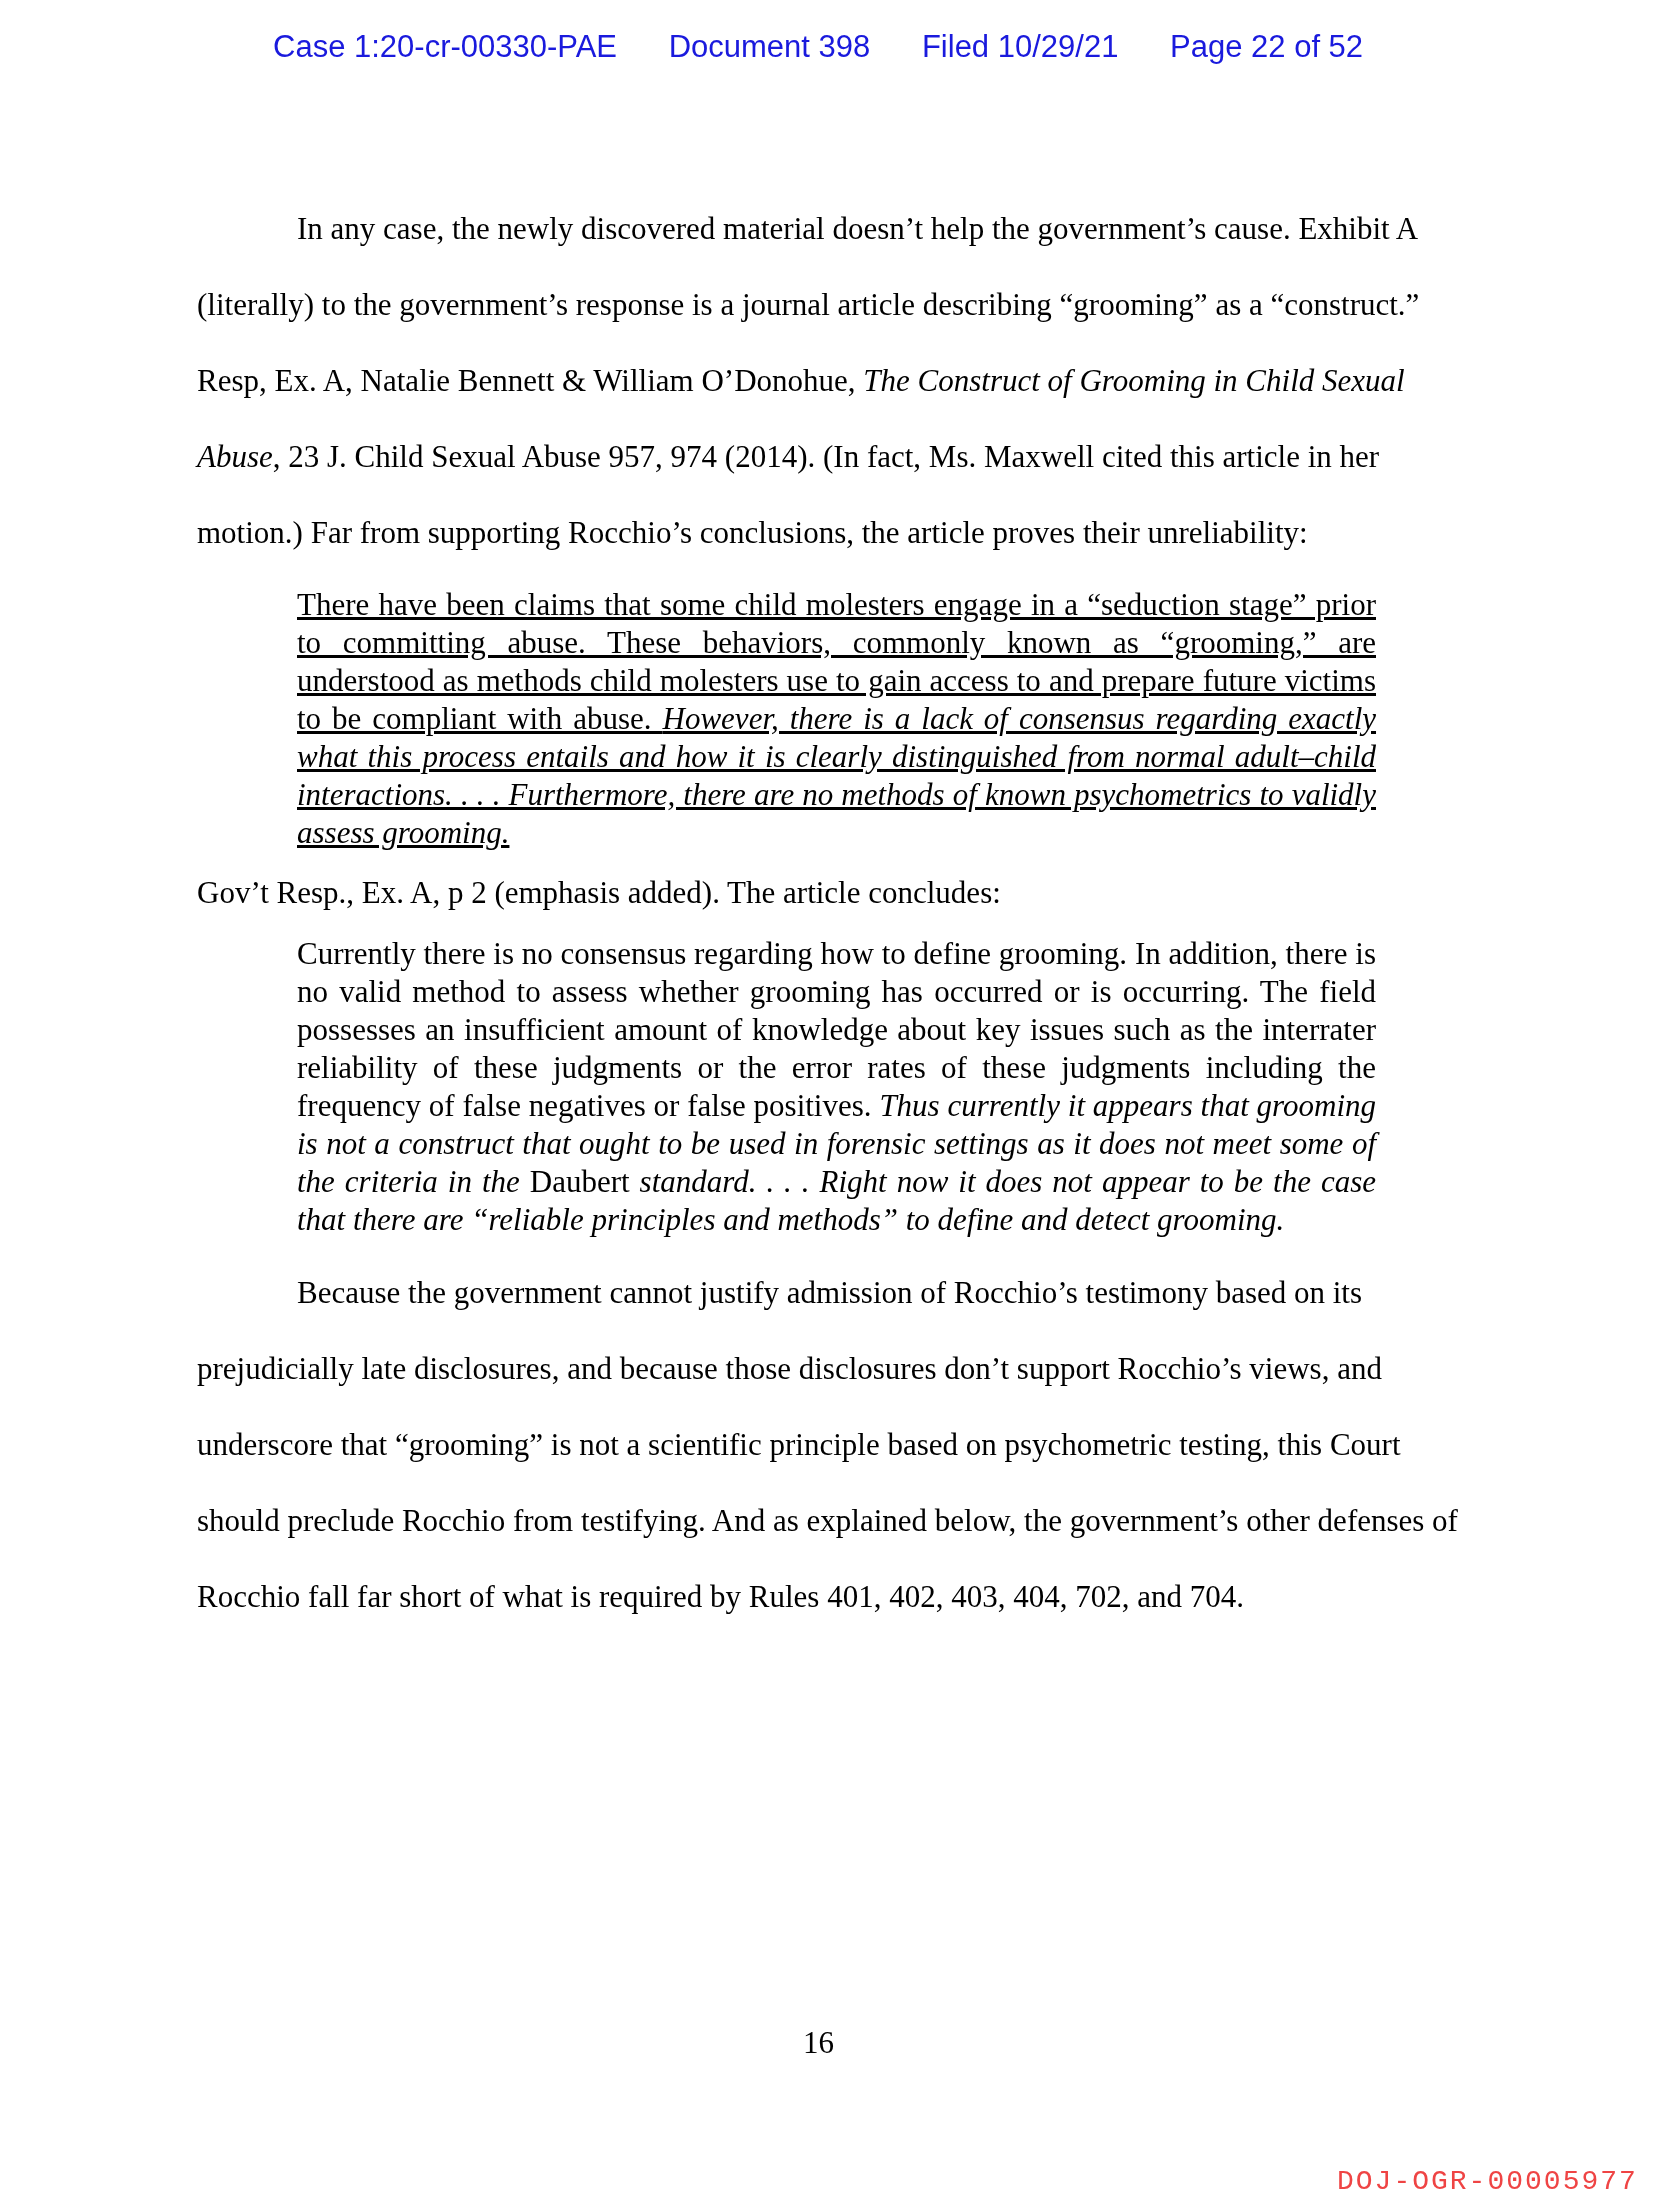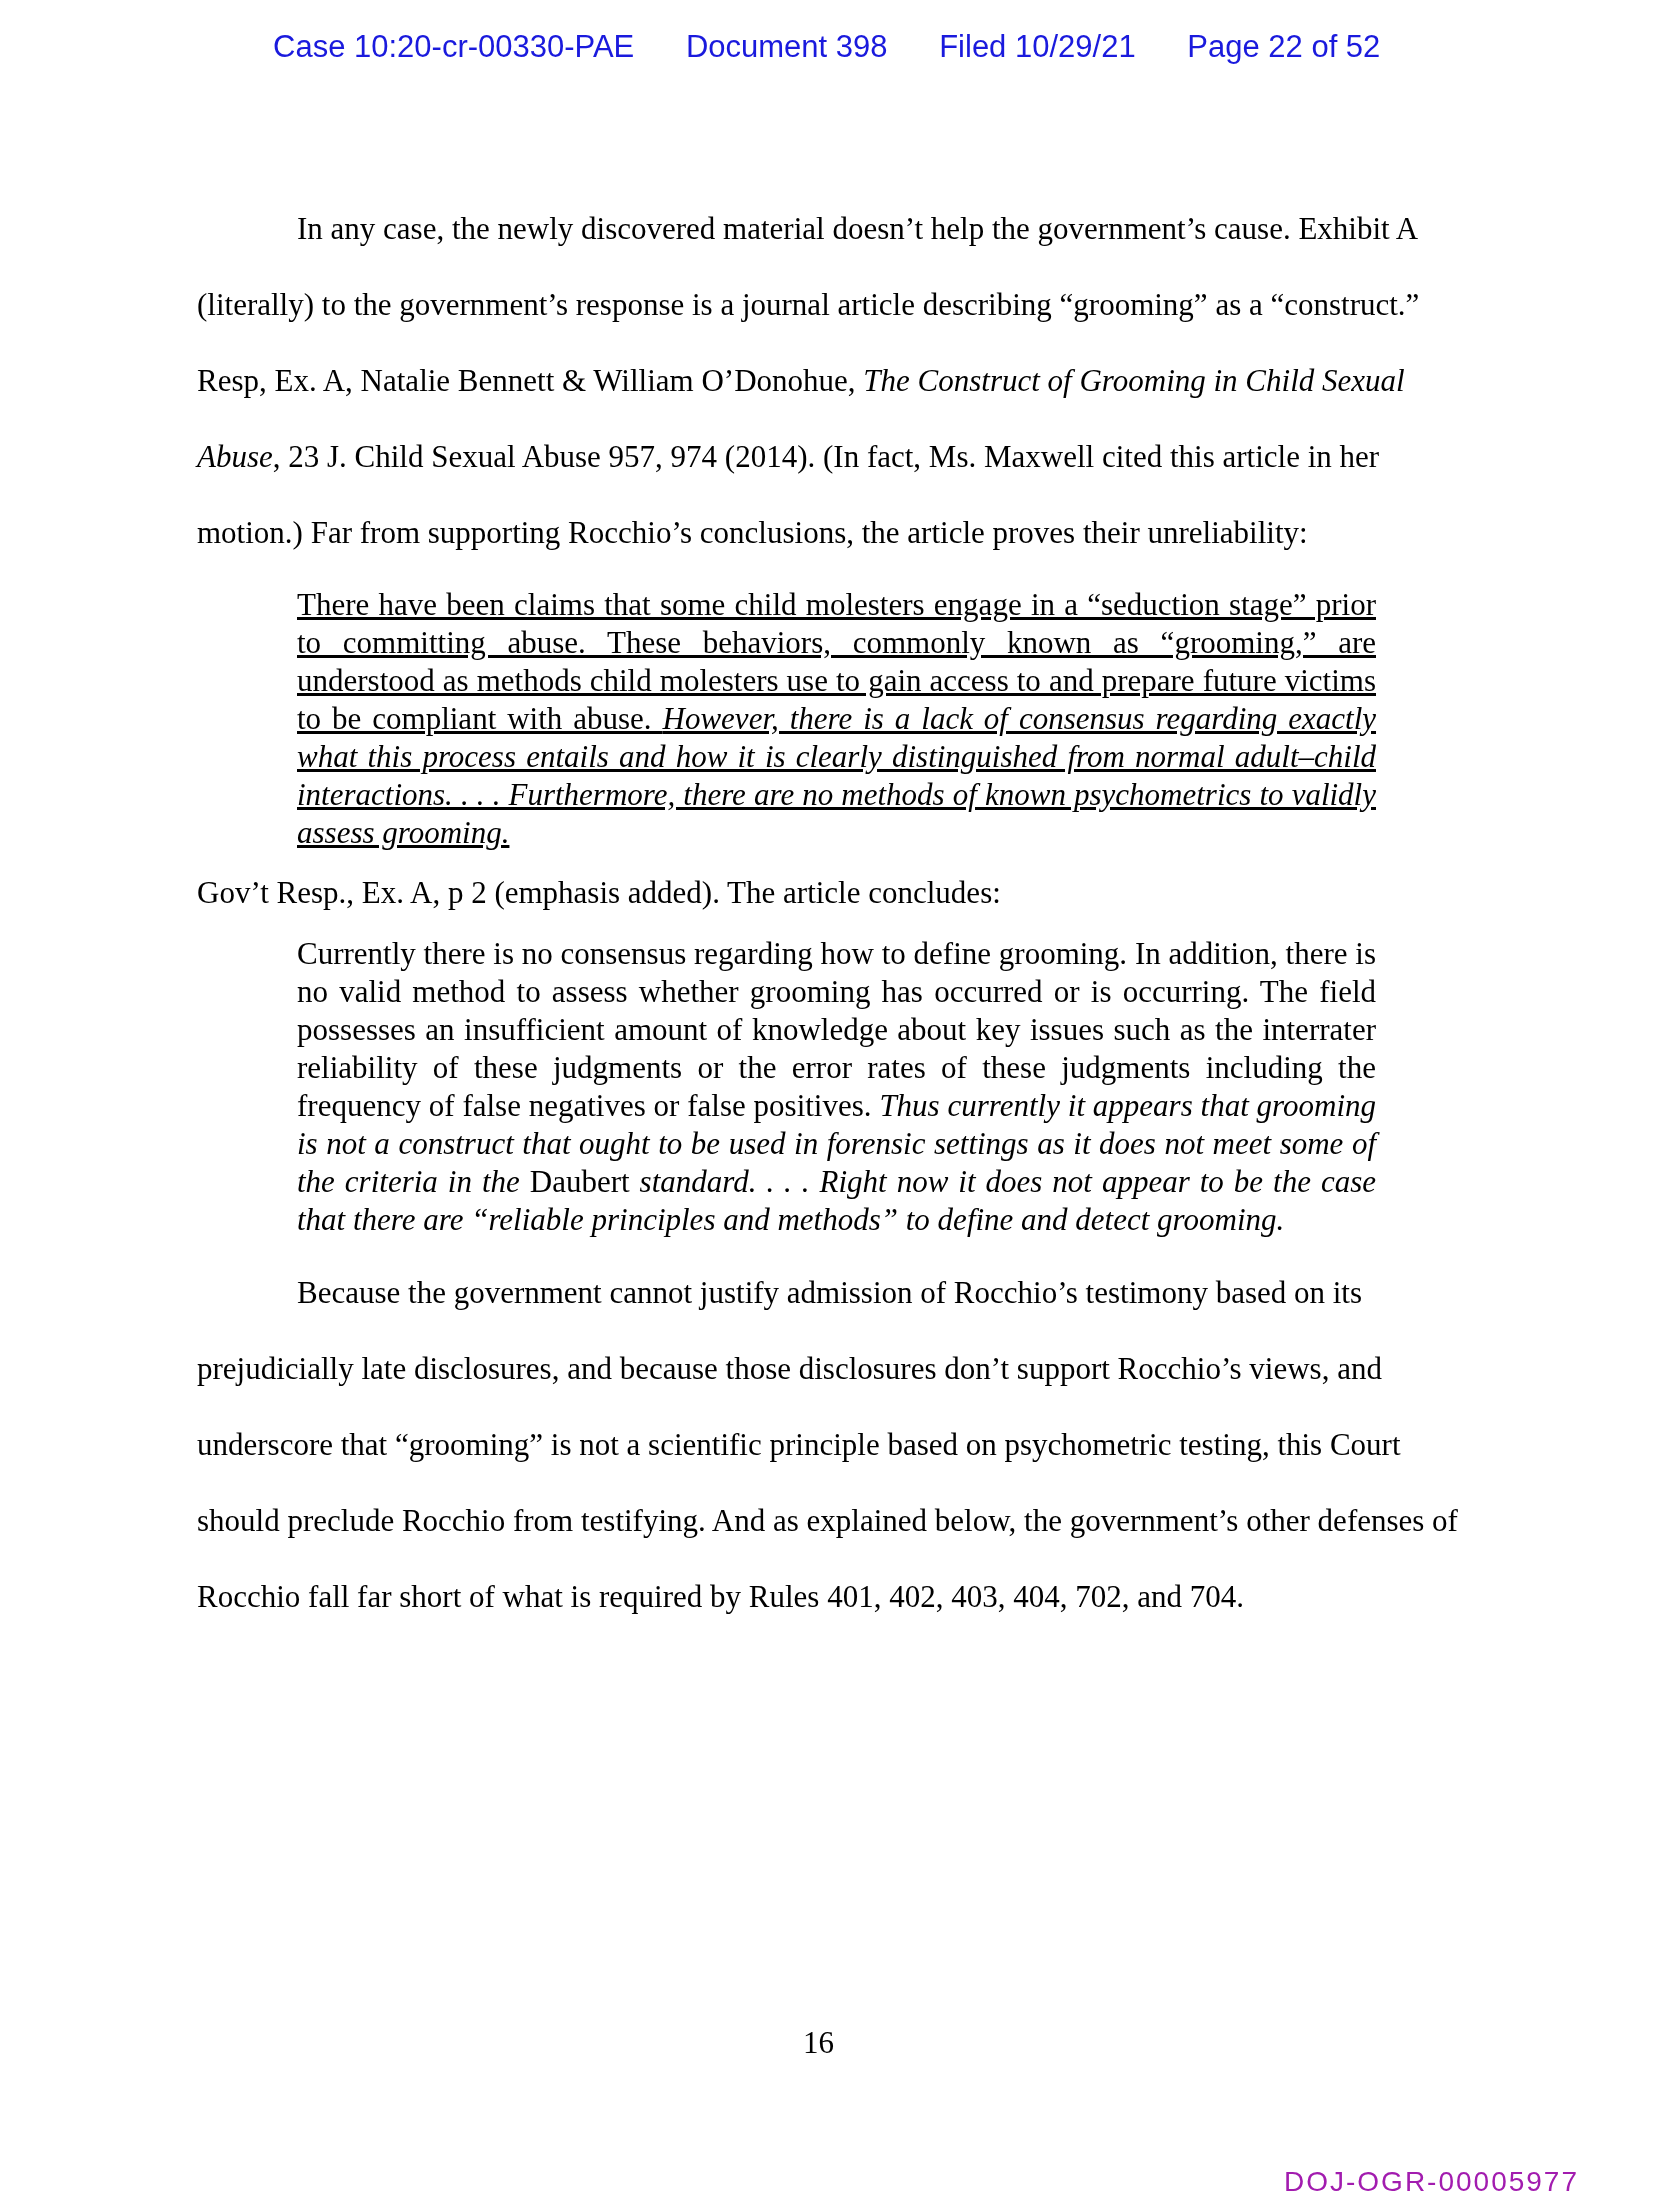--- a/index.html
+++ b/index.html
@@ -26,30 +26,30 @@
   .bq1 { margin-top: 14.5px; margin-bottom: 14.5px; text-decoration: underline; }
   .bq2 { margin-top: 16px; margin-bottom: 16px; }
   .after-bq { line-height: 53px; margin: 0; }
   i, .it { font-style: italic; }
   .roman { font-style: normal; }
   .page-number {
     position: absolute; top: 2025px; left: 0; width: 1637px; text-align: center;
     font-family: "Liberation Serif", serif; font-size: 31px;
   }
   .bates {
-    position: absolute; top: 2166px; left: 1284px;
-    font-family: Liberation Sans, sans-serif; font-size: 28px; color: #a21caf;
+    position: absolute; top: 2166px; left: 1337px;
+    font-family: Liberation Mono, monospace; font-size: 28px; color: #ef4444;
     letter-spacing: 2px;
   }
 </style>
 </head>
 <body>
 
 <div class="header">
-  <span class="h-case">Case 10:20-cr-00330-PAE</span>
+  <span class="h-case">Case 1:20-cr-00330-PAE</span>
   <span class="h-doc">Document 398</span>
   <span class="h-filed">Filed 10/29/21</span>
   <span class="h-page">Page 22 of 52</span>
 </div>
 
 <div class="page">
   <p class="para indent"><span>In any case, the newly discovered material doesn’t help the government’s cause. Exhibit A (literally) to the government’s response is a journal article describing “grooming” as a “construct.” Resp, Ex. A, Natalie Bennett &amp; William O’Donohue, </span><i>The Construct of Grooming in Child Sexual Abuse</i><span>, 23 J. Child Sexual Abuse 957, 974 (2014). (In fact, Ms. Maxwell cited this article in her motion.) Far from supporting Rocchio’s conclusions, the article proves their unreliability:</span></p>
 
   <p class="bq bq1"><span>There have been claims that some child molesters engage in a “seduction stage” prior to committing abuse. These behaviors, commonly known as “grooming,” are understood as methods child molesters use to gain access to and prepare future victims to be compliant with abuse. </span><i>However, there is a lack of consensus regarding exactly what this process entails and how it is clearly distinguished from normal adult–child interactions. . . . Furthermore, there are no methods of known psychometrics to validly assess grooming.</i></p>
 

